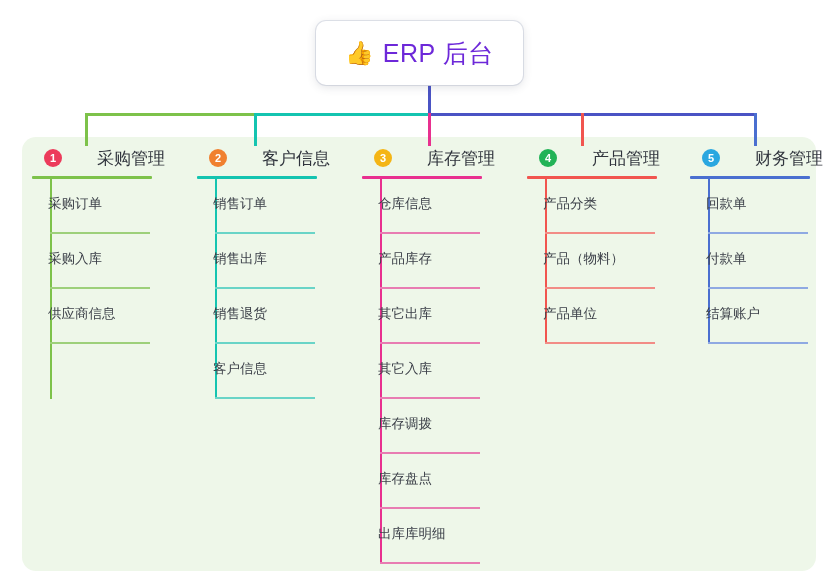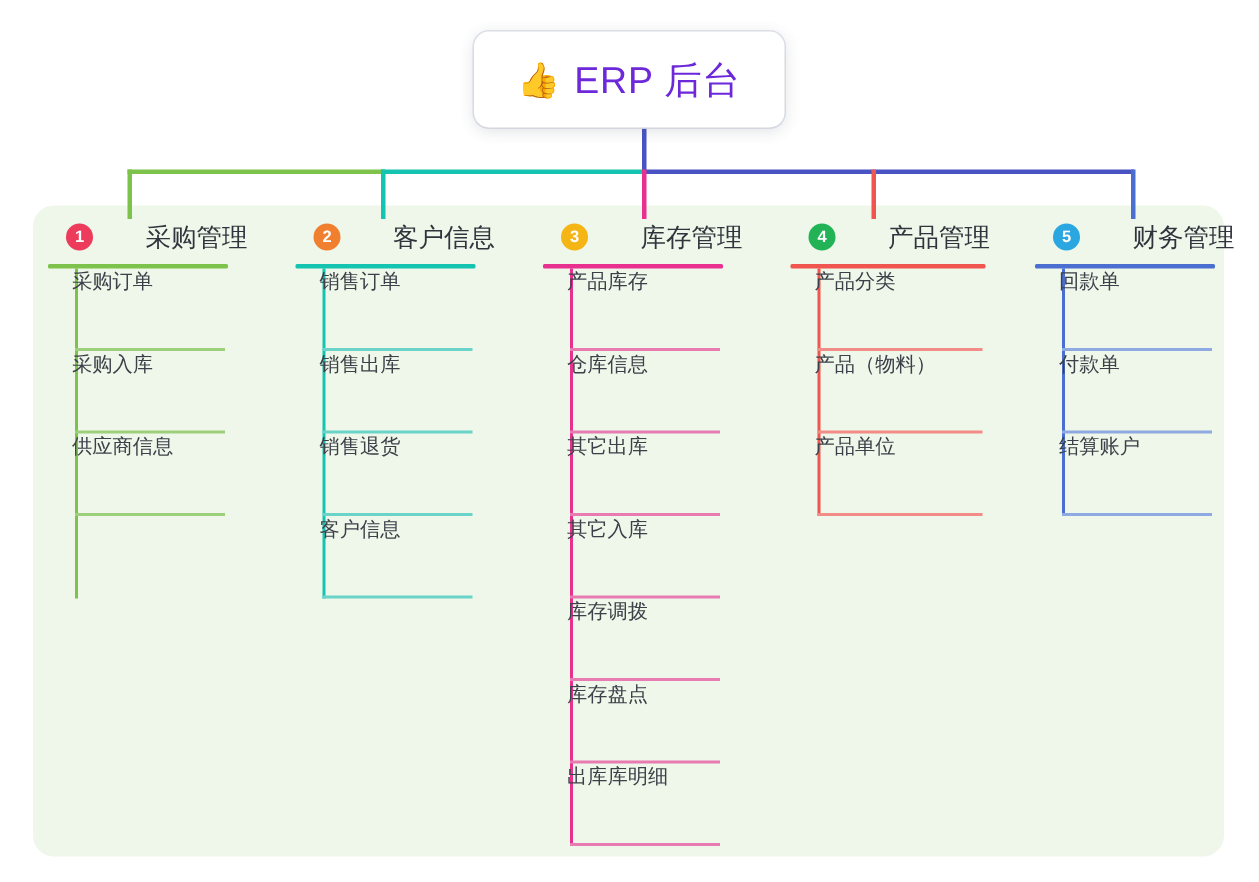--- a/index.html
+++ b/index.html
@@ -112,21 +112,21 @@
     position: absolute;
     left: 28px;
     top: 0;
     width: 2px;
   }
   .leaf {
     position: relative;
     height: 55px;
     padding-left: 16px;
     display: flex;
-    align-items: flex-start;
+    align-items: center;
   }
   .leaf-label {
     font-size: 13.5px;
     color: #3c4049;
     white-space: nowrap;
     padding-bottom: 5px;
   }
   .leaf-underline {
     position: absolute;
     left: 0;
@@ -209,25 +209,25 @@
       </div>
       <div class="column" style="left: 362px; width: 150px;">
         <div class="col-head">
           <span class="badge" style="background: rgb(244, 181, 21);">3</span>
           <span class="col-title">库存管理</span>
         </div>
         <div class="col-underline" style="background: rgb(232, 48, 143); width: 120px;"></div>
         <div class="leaves" style="padding-left: 0px;">
           <div class="spine" style="left: 18px; background: rgb(232, 48, 143); height: 385px;"></div>
           <div class="leaf">
+            <span class="leaf-label">仓库信息</span>
+            <div class="leaf-underline" style="background: rgb(232, 124, 178); left: 18px; width: 100px;"></div>
+          </div>
+          <div class="leaf">
             <span class="leaf-label">产品库存</span>
-            <div class="leaf-underline" style="background: rgb(232, 124, 178); left: 18px; width: 100px;"></div>
-          </div>
-          <div class="leaf">
-            <span class="leaf-label">仓库信息</span>
             <div class="leaf-underline" style="background: rgb(232, 124, 178); left: 18px; width: 100px;"></div>
           </div>
           <div class="leaf">
             <span class="leaf-label">其它出库</span>
             <div class="leaf-underline" style="background: rgb(232, 124, 178); left: 18px; width: 100px;"></div>
           </div>
           <div class="leaf">
             <span class="leaf-label">其它入库</span>
             <div class="leaf-underline" style="background: rgb(232, 124, 178); left: 18px; width: 100px;"></div>
           </div>

